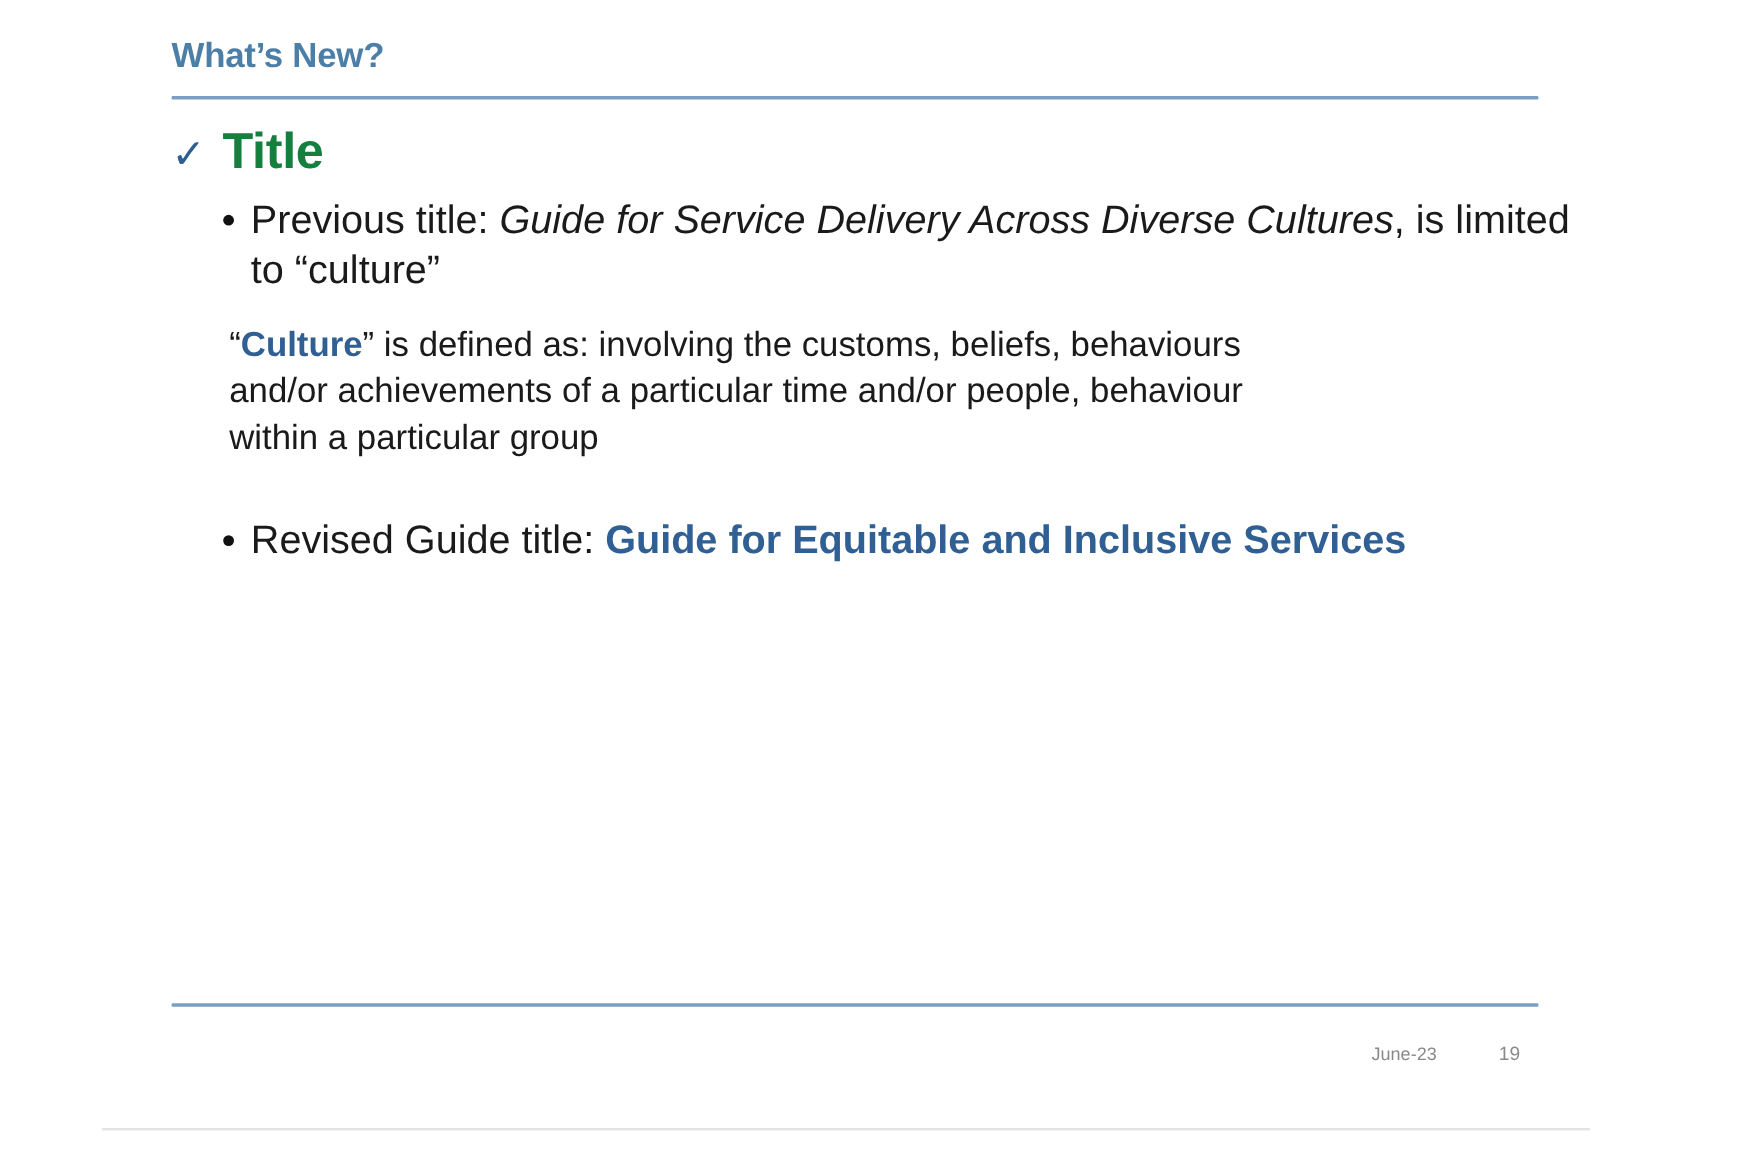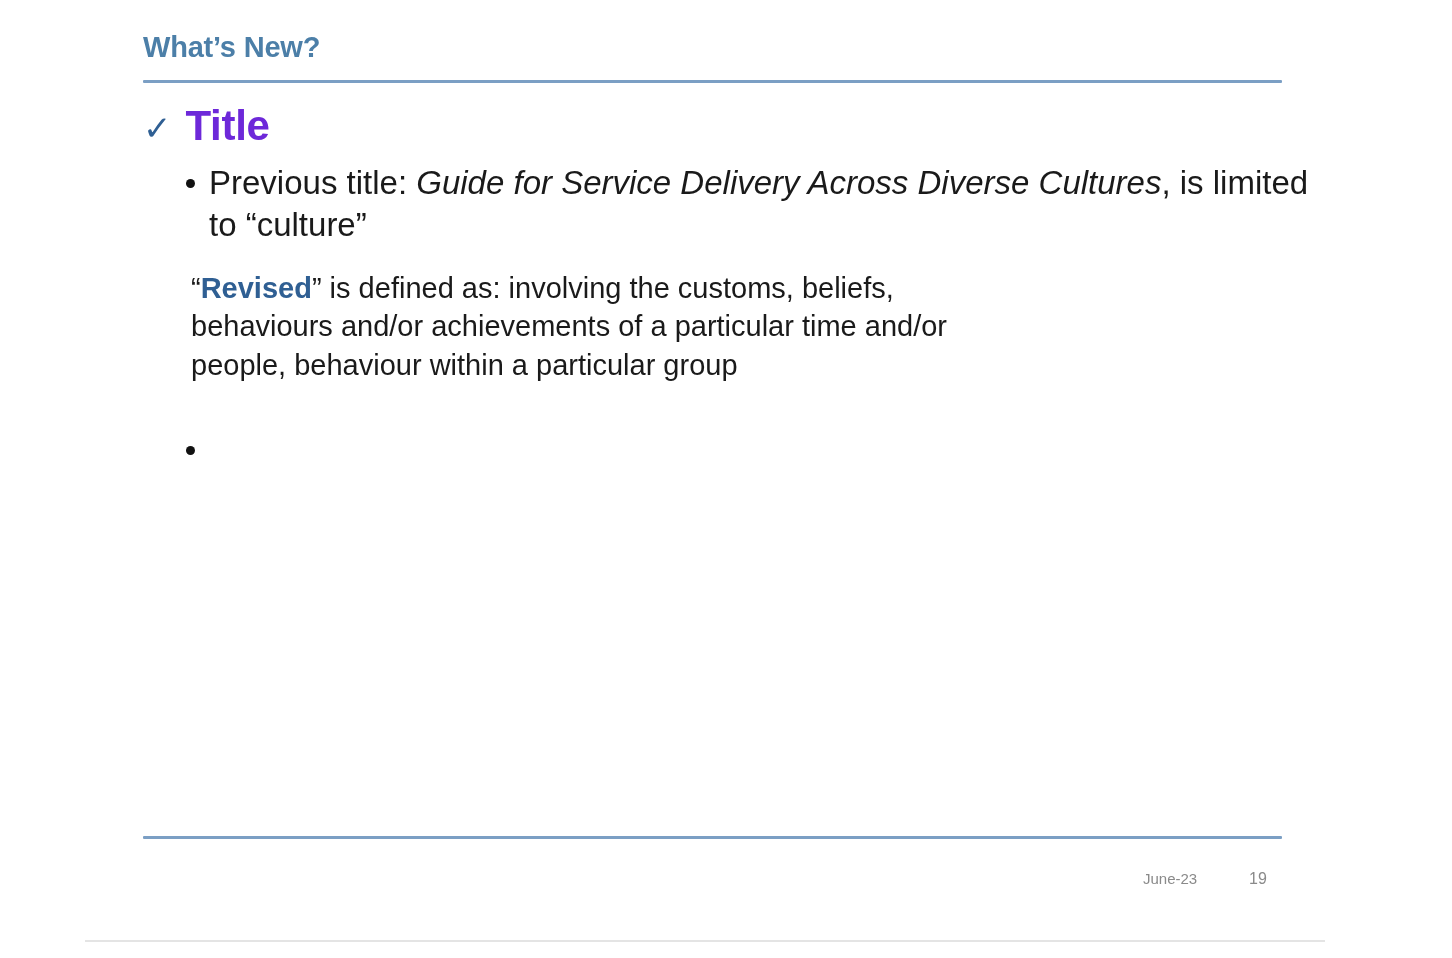--- a/index.html
+++ b/index.html
@@ -63,21 +63,21 @@
   }
   .check-mark {
     font-size: 34px;
     color: #2f5f93;
     line-height: 1;
     font-weight: 400;
   }
   .level0-text {
     font-size: 42px;
     font-weight: 700;
-    color: #6d28d9;
+    color: #15803d;
     line-height: 1.05;
     letter-spacing: -0.3px;
   }
 
   .bullet-list {
     margin: 0;
     padding: 0;
     list-style: none;
   }
 
@@ -201,25 +201,26 @@
       <span class="level0-text">Title</span>
     </div>
 
     <ul class="bullet-list">
 
       <li class="bullet-item first">
         <span class="dot"></span>
         <span><span>Previous title: </span><em class="book">Guide for Service Delivery Across Diverse Cultures</em><span>, is limited to “culture”</span></span>
       </li>
 
-      <li class="subtext"><span>“</span><b class="blue">Revised</b><span>” is defined as: involving the customs, beliefs, behaviours and/or achievements of a particular time and/or people, behaviour within a particular group</span></li>
+      <li class="subtext"><span>“</span><b class="blue">Culture</b><span>” is defined as: involving the customs, beliefs, behaviours and/or achievements of a particular time and/or people, behaviour within a particular group</span></li>
 
 
       <li class="bullet-item spaced">
         <span class="dot"></span>
+        <span><span>Revised Guide title: </span><b class="blue">Guide for Equitable and Inclusive Services</b></span>
       </li>
 
     </ul>
   </div>
 
   <div class="footer-rule"></div>
 
   <div class="footer">
 
 

